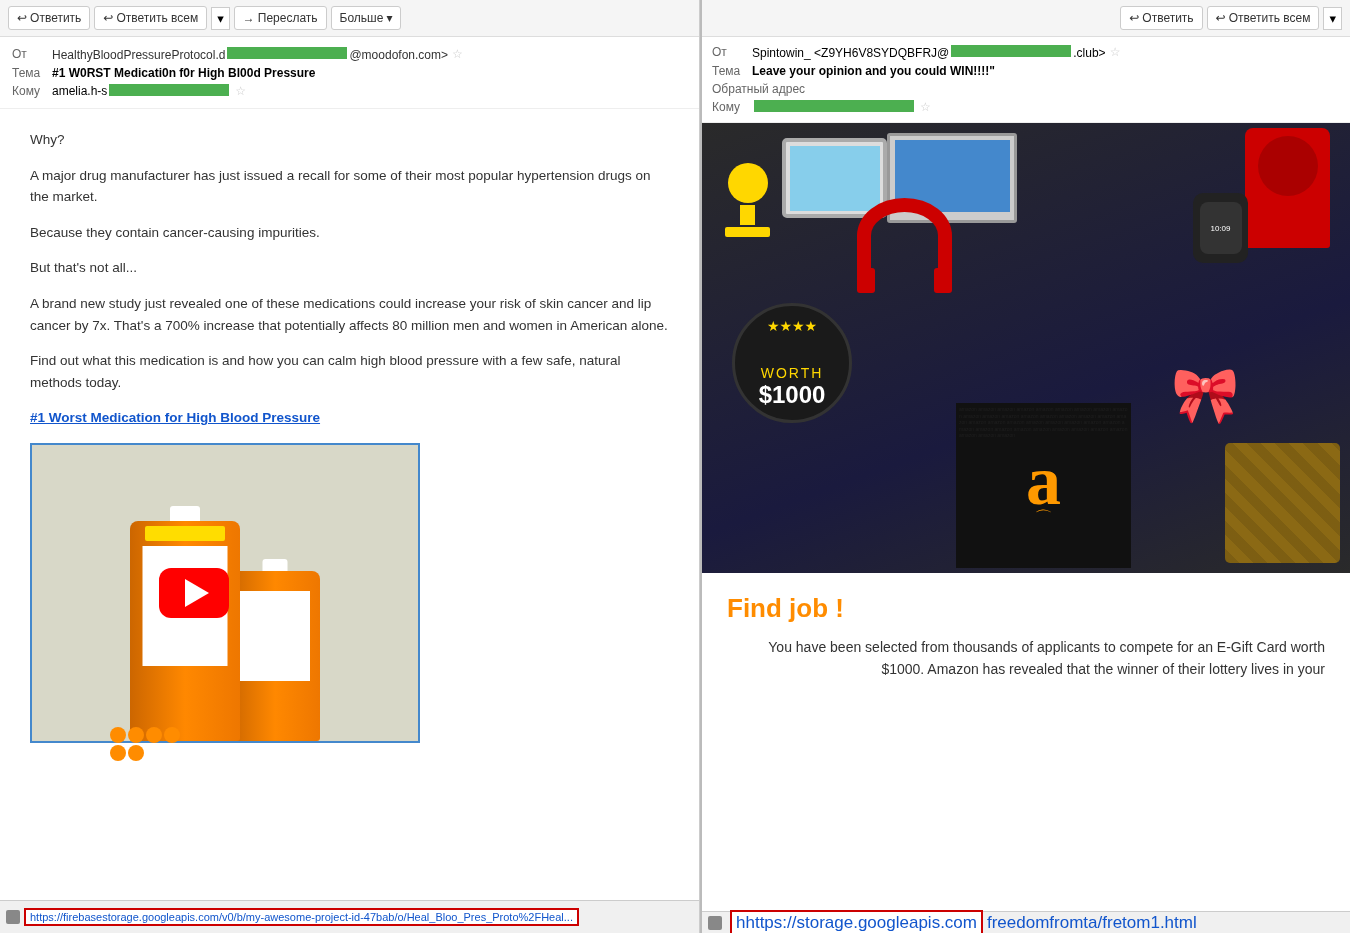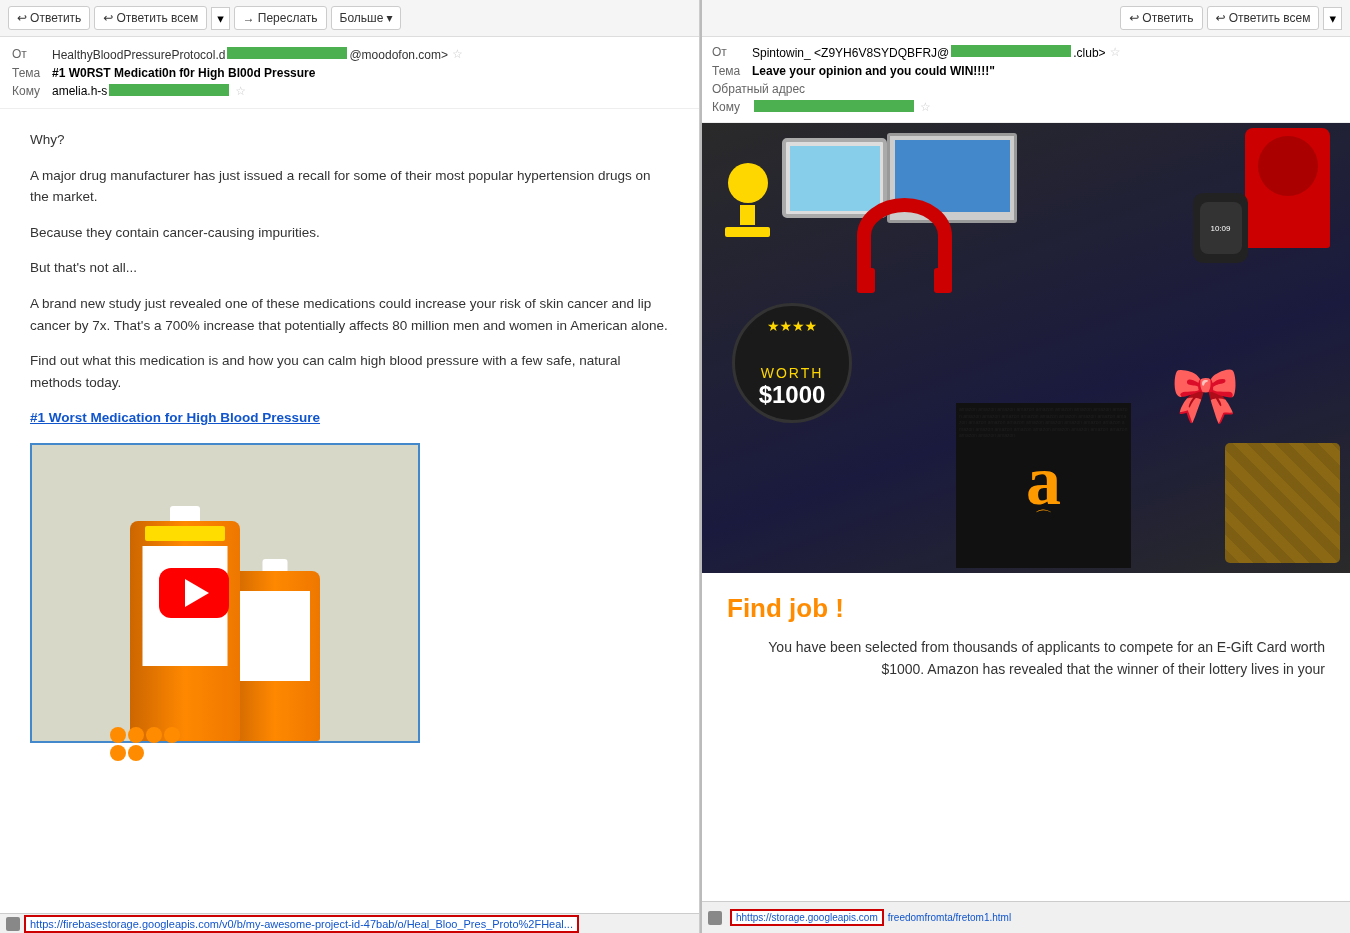--- a/index.html
+++ b/index.html
@@ -24,21 +24,21 @@
     .email-body { flex: 1; padding: 20px 30px; overflow-y: auto; background: #fff; font-size: 13.5px; color: #333; line-height: 1.6; }
     .email-body p { margin-bottom: 14px; }
     .email-link { color: #1155CC; text-decoration: underline; cursor: pointer; font-weight: bold; }
 
     .pill-image-container { border: 2px solid #4488cc; width: 390px; height: 300px; display: flex; align-items: center; justify-content: center; position: relative; background: #e8e8e0; margin-top: 8px; }
 
     .play-btn-overlay { position: absolute; top: 50%; left: 42%; transform: translate(-50%, -50%); }
     .play-btn { width: 70px; height: 50px; background: #ff0000; border-radius: 12px; display: flex; align-items: center; justify-content: center; cursor: pointer; }
     .play-triangle { width: 0; height: 0; border-top: 14px solid transparent; border-bottom: 14px solid transparent; border-left: 24px solid #fff; margin-left: 5px; }
 
-    .status-bar-left { height: 20px; background: #f0f0f0; border-top: 1px solid #ccc; display: flex; align-items: center; padding: 0 6px; font-size: 11px; color: #1155CC; }
+    .status-bar-left { height: 33px; background: #f0f0f0; border-top: 1px solid #ccc; display: flex; align-items: center; padding: 0 6px; font-size: 11px; color: #1155CC; }
     .status-url-box { border: 2px solid #cc0000; padding: 1px 4px; background: #fff; color: #1155CC; }
     .left-icon-sm { width: 14px; height: 14px; background: #888; margin-right: 4px; display: inline-block; border-radius: 2px; }
 
     
     .right-panel { flex: 1; background: #fff; display: flex; flex-direction: column; }
 
     .right-toolbar { display: flex; align-items: center; padding: 6px 8px; background: #f5f5f5; border-bottom: 1px solid #ddd; gap: 4px; justify-content: flex-end; }
 
     .right-meta { padding: 6px 10px; border-bottom: 1px solid #eee; background: #fff; }
 
@@ -49,21 +49,21 @@
     .worth-badge { position: absolute; left: 30px; bottom: 150px; width: 120px; height: 120px; background: #1a1a1a; border-radius: 50%; display: flex; flex-direction: column; align-items: center; justify-content: center; border: 3px solid #333; z-index: 10; }
     .worth-stars { color: #FFD700; font-size: 14px; }
     .worth-text { color: #FFD700; font-size: 14px; letter-spacing: 2px; margin-top: 31px; }
     .worth-amount { color: #fff; font-size: 24px; font-weight: bold; }
 
     
     .prize-text-section { padding: 20px 25px; }
     .good-job { color: #FF8C00; font-size: 26px; font-weight: bold; margin-bottom: 12px; }
     .prize-desc { color: #333; font-size: 14px; line-height: 1.6; text-align: right; }
 
-    .right-status-bar { height: 32px; background: #f0f0f0; border-top: 1px solid #ccc; display: flex; align-items: center; padding: 0 6px; font-size: 10px; color: #1155CC; gap: 4px; }
+    .right-status-bar { height: 22px; background: #f0f0f0; border-top: 1px solid #ccc; display: flex; align-items: center; padding: 0 6px; font-size: 17px; color: #1155CC; gap: 4px; }
     .status-url-box-right { border: 2px solid #cc0000; padding: 1px 4px; background: #fff; color: #1155CC; }
 
     
     .panel-divider { width: 2px; background: #bbb; }
   </style>
 </head>
 <body>
 
 <div class="main-container">
 

